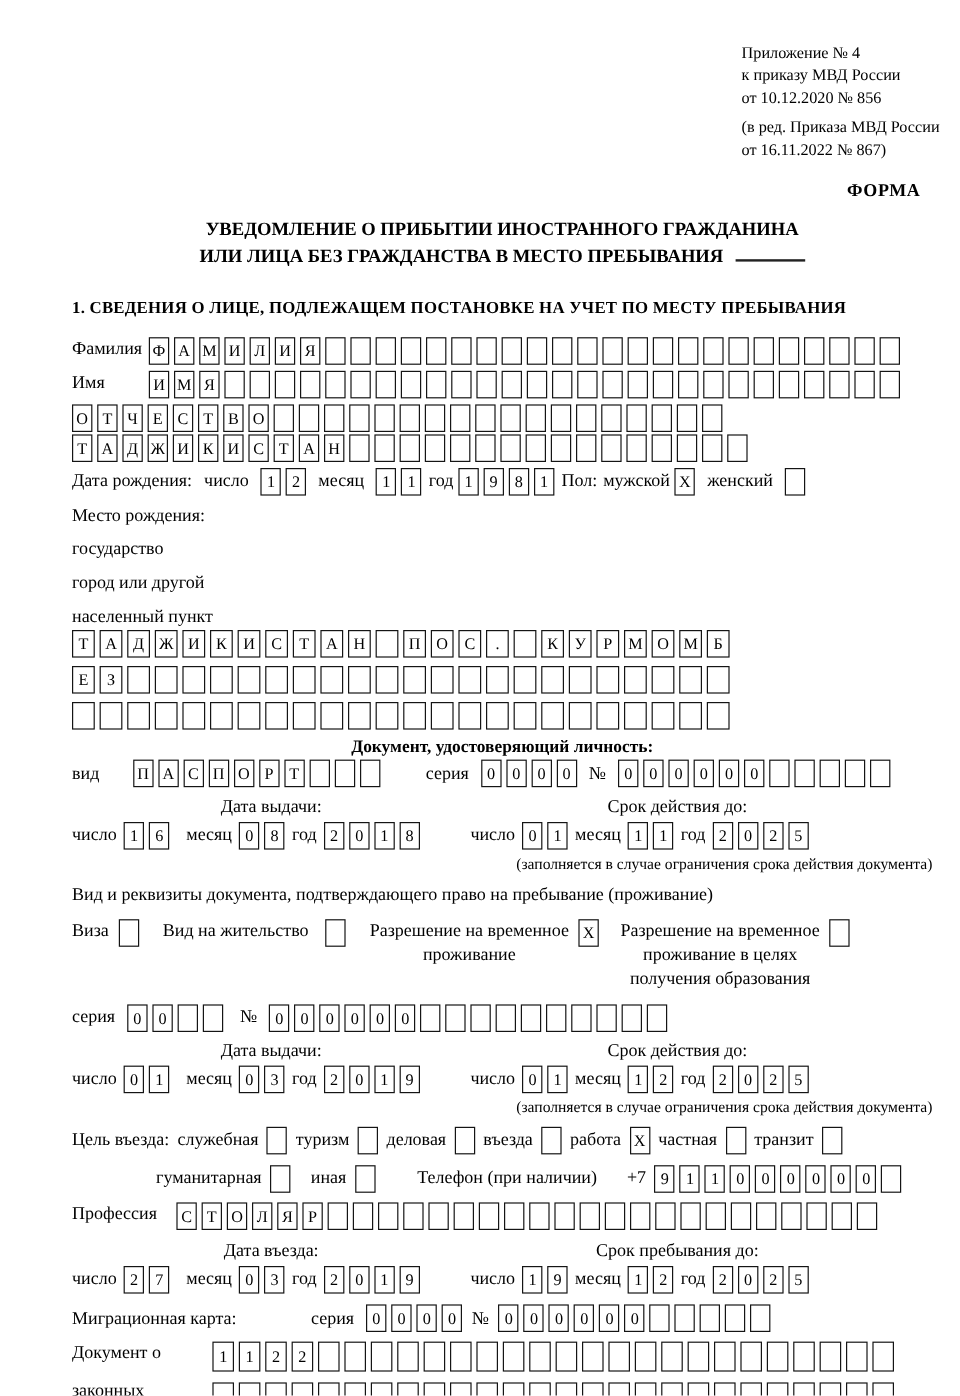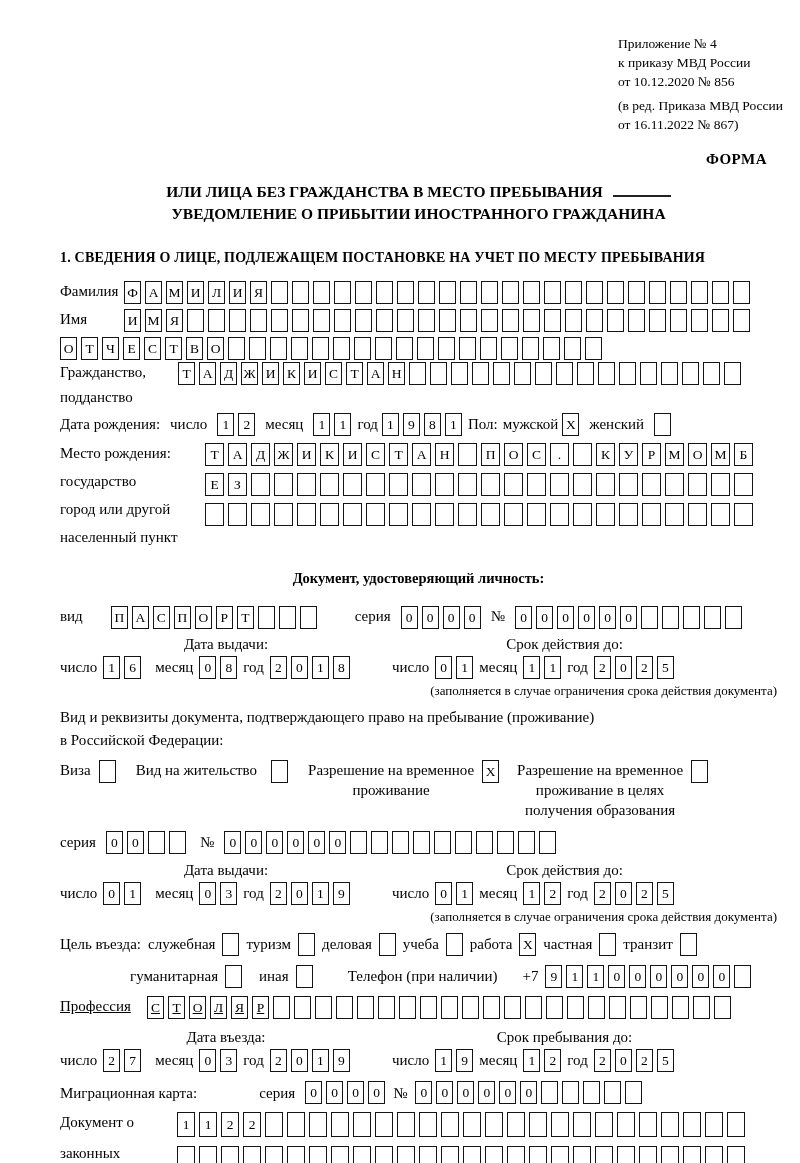--- a/index.html
+++ b/index.html
@@ -29,21 +29,21 @@
   .cells-w .cell{width:17px;}
   .cells-r .cell{width:16px;height:23px;}
   .cbox{display:flex;}
   .row{display:flex;align-items:flex-start;margin-top:5px;}
   .row .flabel{flex:0 0 auto;line-height:21px;}
   .lbl{line-height:25px;white-space:nowrap;}
   .stack{display:flex;flex-direction:column;gap:5px;}
 
   .w64{width:64px;font-family:Liberation Serif, serif;} .w143{width:143px;} .w118{width:118px;} .w145{width:145px;} .w87{width:87px;} .w117{width:117px;}
 
-  .doc-heading{text-align:center;font-weight:bold;font-size:14.5px;margin-top:22px;}
+  .doc-heading{text-align:center;font-weight:bold;font-size:14.5px;margin-top:7px;}
   .gap18{margin-left:18px;} .gap10{margin-left:10px;} .gap28{margin-left:28px;}
 
   .dates{display:flex;margin-top:6px;}
   .dates .dcol-l{width:332px;}
   .dates .dcol-r{flex:1;}
   .dtitle{text-align:center;line-height:18px;margin-bottom:3px;}
   .dline{display:flex;align-items:center;gap:6px;}
   .note-r{text-align:right;font-size:13px;margin-top:4px;line-height:15px;}
 
   .opt{display:flex;align-items:flex-start;gap:8px;}
@@ -64,22 +64,22 @@
     <div>от 10.12.2020 № 856</div>
     <div class="grp2">
       <div>(в ред. Приказа МВД России</div>
       <div>от 16.11.2022 № 867)</div>
     </div>
   </div>
 
   <div class="forma">ФОРМА</div>
 
   <div class="title">
+    <div>УВЕДОМЛЕНИЕ О ПРИБЫТИИ ИНОСТРАННОГО ГРАЖДАНИНА</div>
     <div><span>ИЛИ ЛИЦА БЕЗ ГРАЖДАНСТВА В МЕСТО ПРЕБЫВАНИЯ</span><span class="t-underline"></span></div>
-    <div>УВЕДОМЛЕНИЕ О ПРИБЫТИИ ИНОСТРАННОГО ГРАЖДАНИНА</div>
   </div>
 
   <div class="sec-heading">1. СВЕДЕНИЯ О ЛИЦЕ, ПОДЛЕЖАЩЕМ ПОСТАНОВКЕ НА УЧЕТ ПО МЕСТУ ПРЕБЫВАНИЯ</div>
 
   <div class="row" style="margin-top:15px;">
     <div class="flabel w64">Фамилия</div>
     <div class="cells">
         <div class="cell">Ф</div>
         <div class="cell">А</div>
         <div class="cell">М</div>
@@ -174,24 +174,20 @@
         <div class="cell"></div>
         <div class="cell"></div>
         <div class="cell"></div>
         <div class="cell"></div>
         <div class="cell"></div>
         <div class="cell"></div>
       </div>
   </div>
 
   <div class="row" style="margin-top:2px;">
-    <div class="flabel w118">
-      <div>Гражданство,</div>
-      <div style="margin-top:4px;">подданство</div>
-    </div>
     <div class="cells">
         <div class="cell">Т</div>
         <div class="cell">А</div>
         <div class="cell">Д</div>
         <div class="cell">Ж</div>
         <div class="cell">И</div>
         <div class="cell">К</div>
         <div class="cell">И</div>
         <div class="cell">С</div>
         <div class="cell">Т</div>
@@ -239,21 +235,21 @@
     <span class="lbl" style="margin-left:5px;">мужской</span>
     <div class="cbox" style="margin-left:4px;">
         <div class="cell">X</div>
       </div>
     <span class="lbl gap10">женский</span>
     <div class="cbox gap10">
         <div class="cell"></div>
       </div>
   </div>
 
-  <div class="row" style="margin-top:6px;">
+  <div class="row" style="margin-top:6px;flex-direction:column;">
     <div class="flabel w145">
       <div>Место рождения:</div>
       <div style="margin-top:7px;">государство</div>
       <div style="margin-top:7px;">город или другой</div>
       <div style="margin-top:7px;">населенный пункт</div>
     </div>
     <div class="stack" style="gap:7px;">
       <div class="cells cells-w">
           <div class="cell">Т</div>
           <div class="cell">А</div>
@@ -330,21 +326,21 @@
           <div class="cell"></div>
           <div class="cell"></div>
           <div class="cell"></div>
           <div class="cell"></div>
         </div>
     </div>
   </div>
 
   <div class="doc-heading">Документ, удостоверяющий личность:</div>
 
-  <div class="row" style="margin-top:17px;align-items:flex-end;font-family:Liberation Serif, serif;">
+  <div class="row" style="margin-top:1px;align-items:flex-start;font-family:Liberation Serif, serif;">
     <span class="lbl">вид</span>
     <div class="cells gap28">
         <div class="cell">П</div>
         <div class="cell">А</div>
         <div class="cell">С</div>
         <div class="cell">П</div>
         <div class="cell">О</div>
         <div class="cell">Р</div>
         <div class="cell">Т</div>
         <div class="cell"></div>
@@ -417,21 +413,20 @@
             <div class="cell">2</div>
             <div class="cell">5</div>
           </div>
       </div>
     </div>
   </div>
   <div class="note-r">(заполняется в случае ограничения срока действия документа)</div>
 
   <div style="margin-top:8px;line-height:23px;">
     <div>Вид и реквизиты документа, подтверждающего право на пребывание (проживание)</div>
-    <div>в Российской Федерации:</div>
   </div>
 
   <div class="opts-row">
     <div class="opt">
       <span class="opt-label">Виза</span>
       <div class="cbox">
           <div class="cell"></div>
         </div>
     </div>
     <div class="opt" style="margin-left:6px;">
@@ -545,21 +540,21 @@
         <div class="cell"></div>
       </div>
     <span>туризм</span>
     <div class="cbox">
         <div class="cell"></div>
       </div>
     <span>деловая</span>
     <div class="cbox">
         <div class="cell"></div>
       </div>
-    <span>учеба</span>
+    <span>въезда</span>
     <div class="cbox">
         <div class="cell"></div>
       </div>
     <span>работа</span>
     <div class="cbox">
         <div class="cell">X</div>
       </div>
     <span>частная</span>
     <div class="cbox">
         <div class="cell"></div>
@@ -588,21 +583,21 @@
         <div class="cell">0</div>
         <div class="cell">0</div>
         <div class="cell">0</div>
         <div class="cell">0</div>
         <div class="cell">0</div>
         <div class="cell">0</div>
         <div class="cell"></div>
       </div>
   </div>
 
-  <div class="row" style="margin-top:8px;text-decoration:underline;">
+  <div class="row" style="margin-top:8px;">
     <div class="flabel w87">Профессия</div>
     <div class="cells">
         <div class="cell">С</div>
         <div class="cell">Т</div>
         <div class="cell">О</div>
         <div class="cell">Л</div>
         <div class="cell">Я</div>
         <div class="cell">Р</div>
         <div class="cell"></div>
         <div class="cell"></div>

